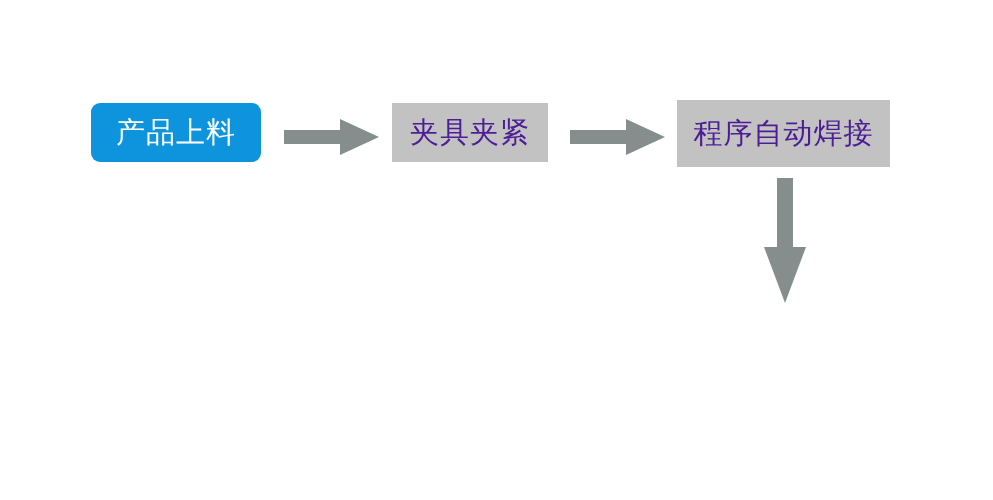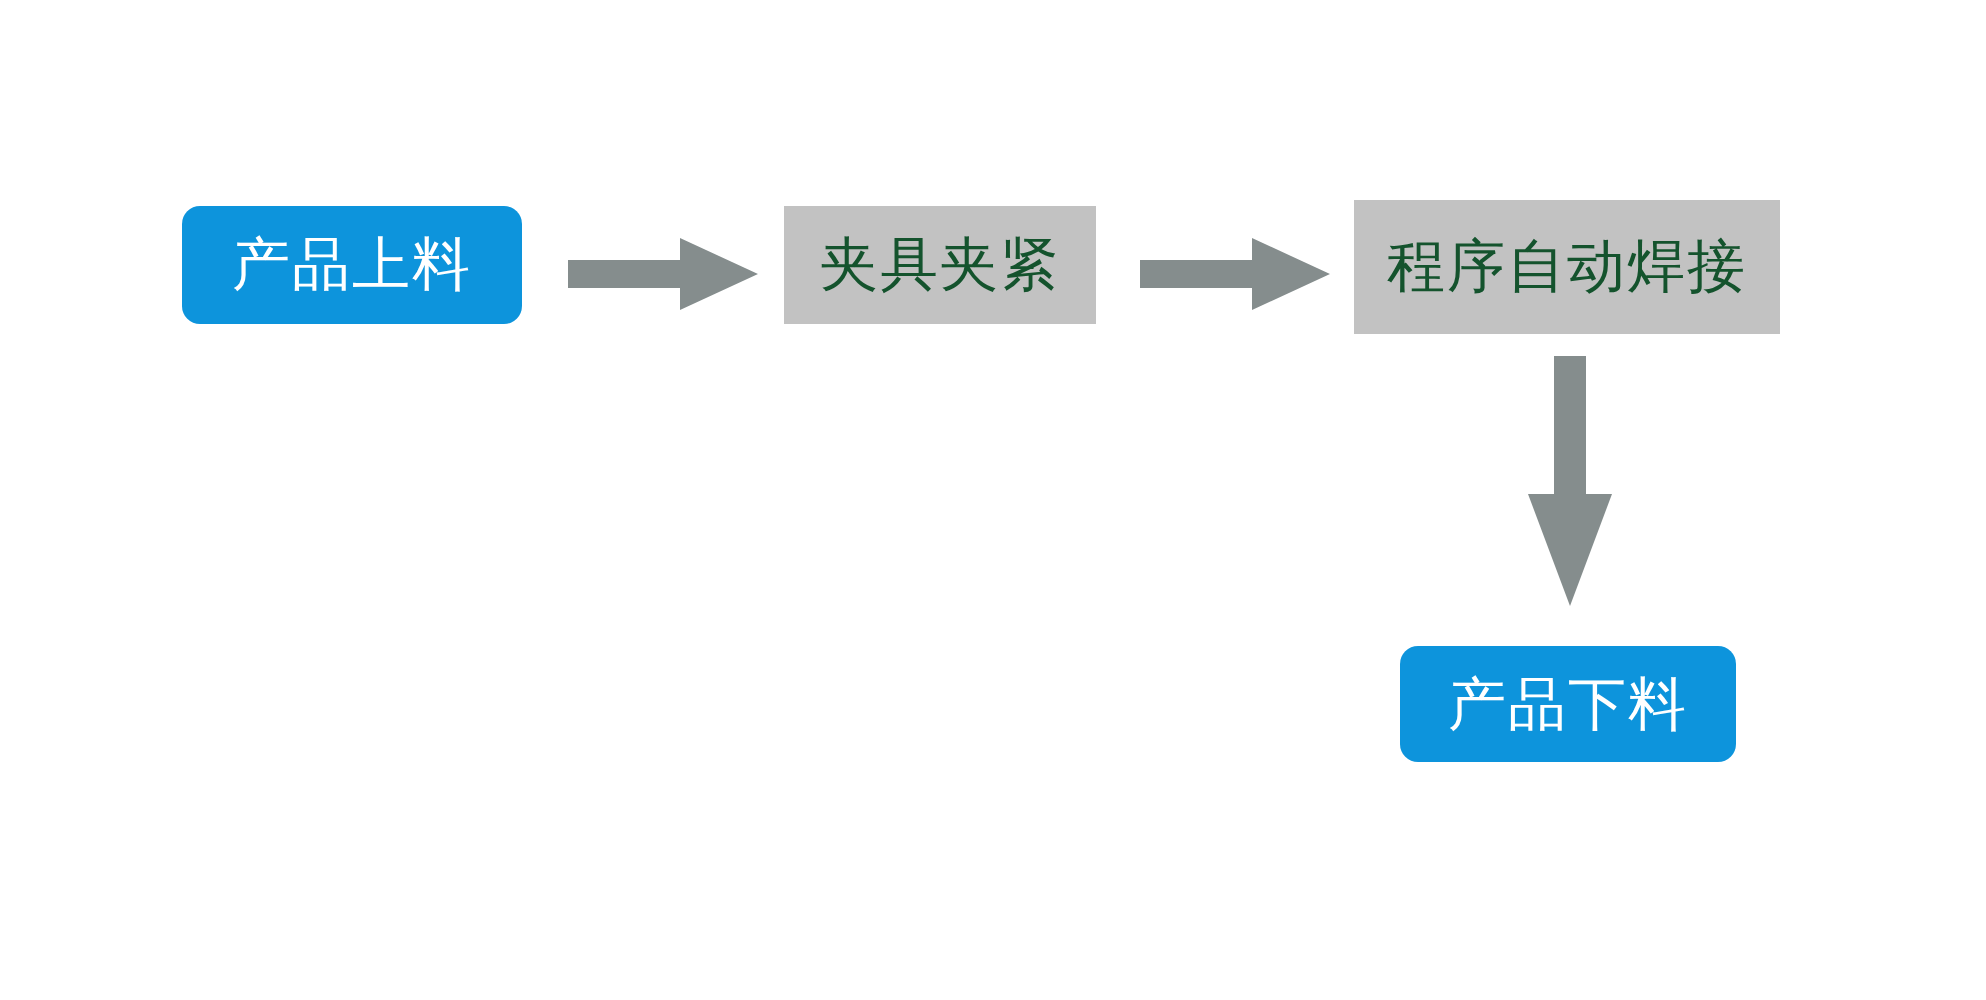--- a/index.html
+++ b/index.html
@@ -29,21 +29,21 @@
     white-space: nowrap;
     letter-spacing: 1px;
   }
   .node-blue {
     background: #0d94dc;
     color: #ffffff;
     border-radius: 9px;
   }
   .node-gray {
     background: #c2c2c2;
-    color: #14532d;
+    color: #4c1d95;
     border-radius: 0;
   }
   .node-label {
     display: block;
     line-height: 1;
   }
   
   #node-loading {
     left: 91px;  top: 103px;  width: 170px; height: 59px;
     font-size: 29px;
@@ -98,17 +98,14 @@
   <div class="node node-gray" id="node-weld">
     <span class="node-label">程序自动焊接</span>
   </div>
 
   <div class="arrow" id="arrow-3">
     <svg viewBox="0 0 50 126" preserveAspectRatio="none" aria-hidden="true">
       <polygon points="17,0 33,0 33,69 46,69 25,125 4,69 17,69" fill="#858d8d"></polygon>
     </svg>
   </div>
 
-  <div class="node node-blue" id="node-unloading">
-    <span class="node-label">产品下料</span>
-  </div>
 
 </div>
 
 </body></html>

